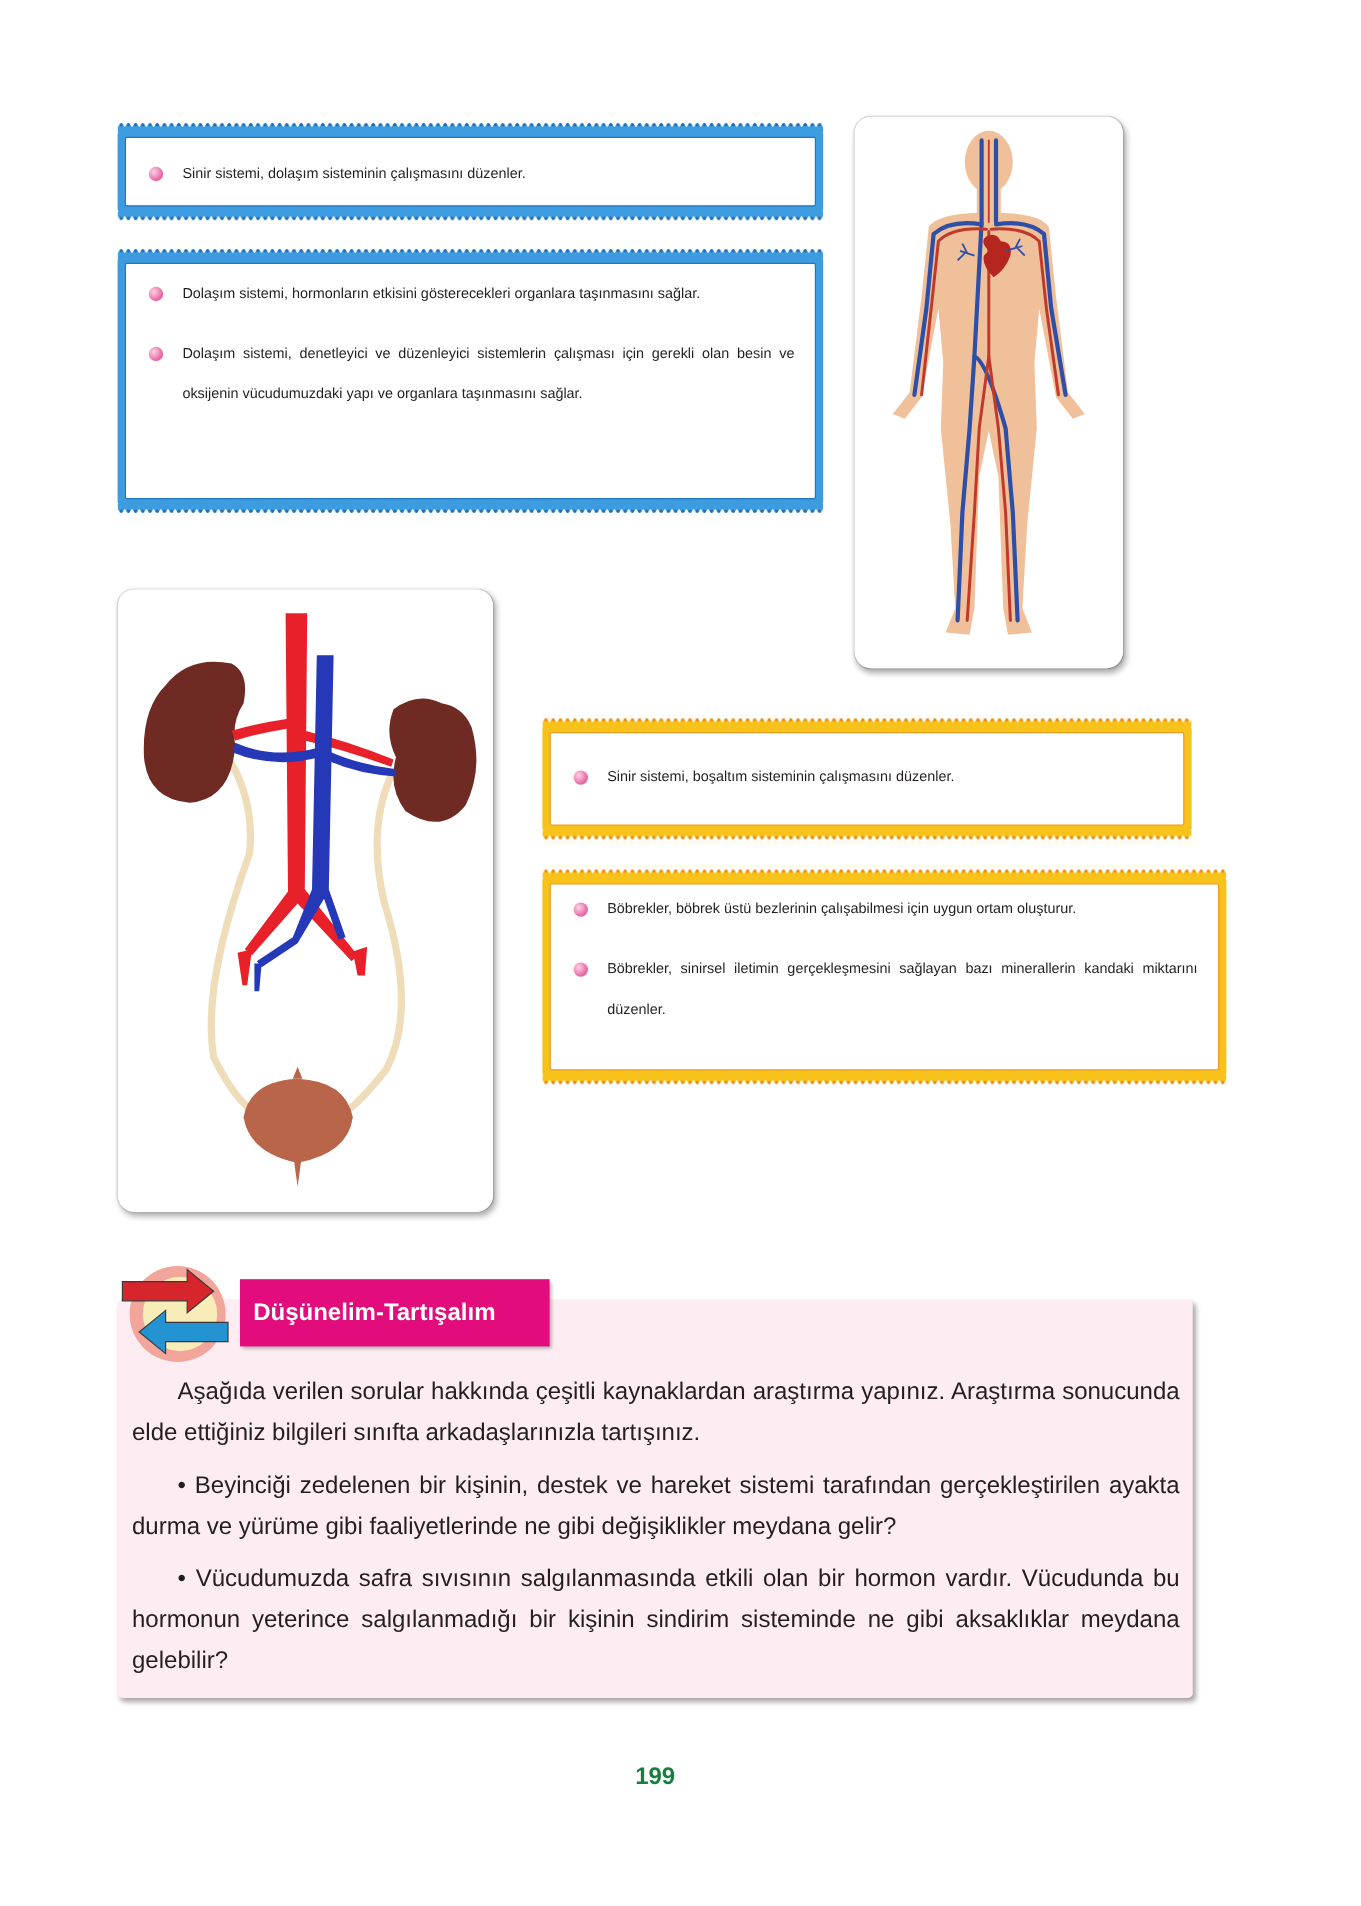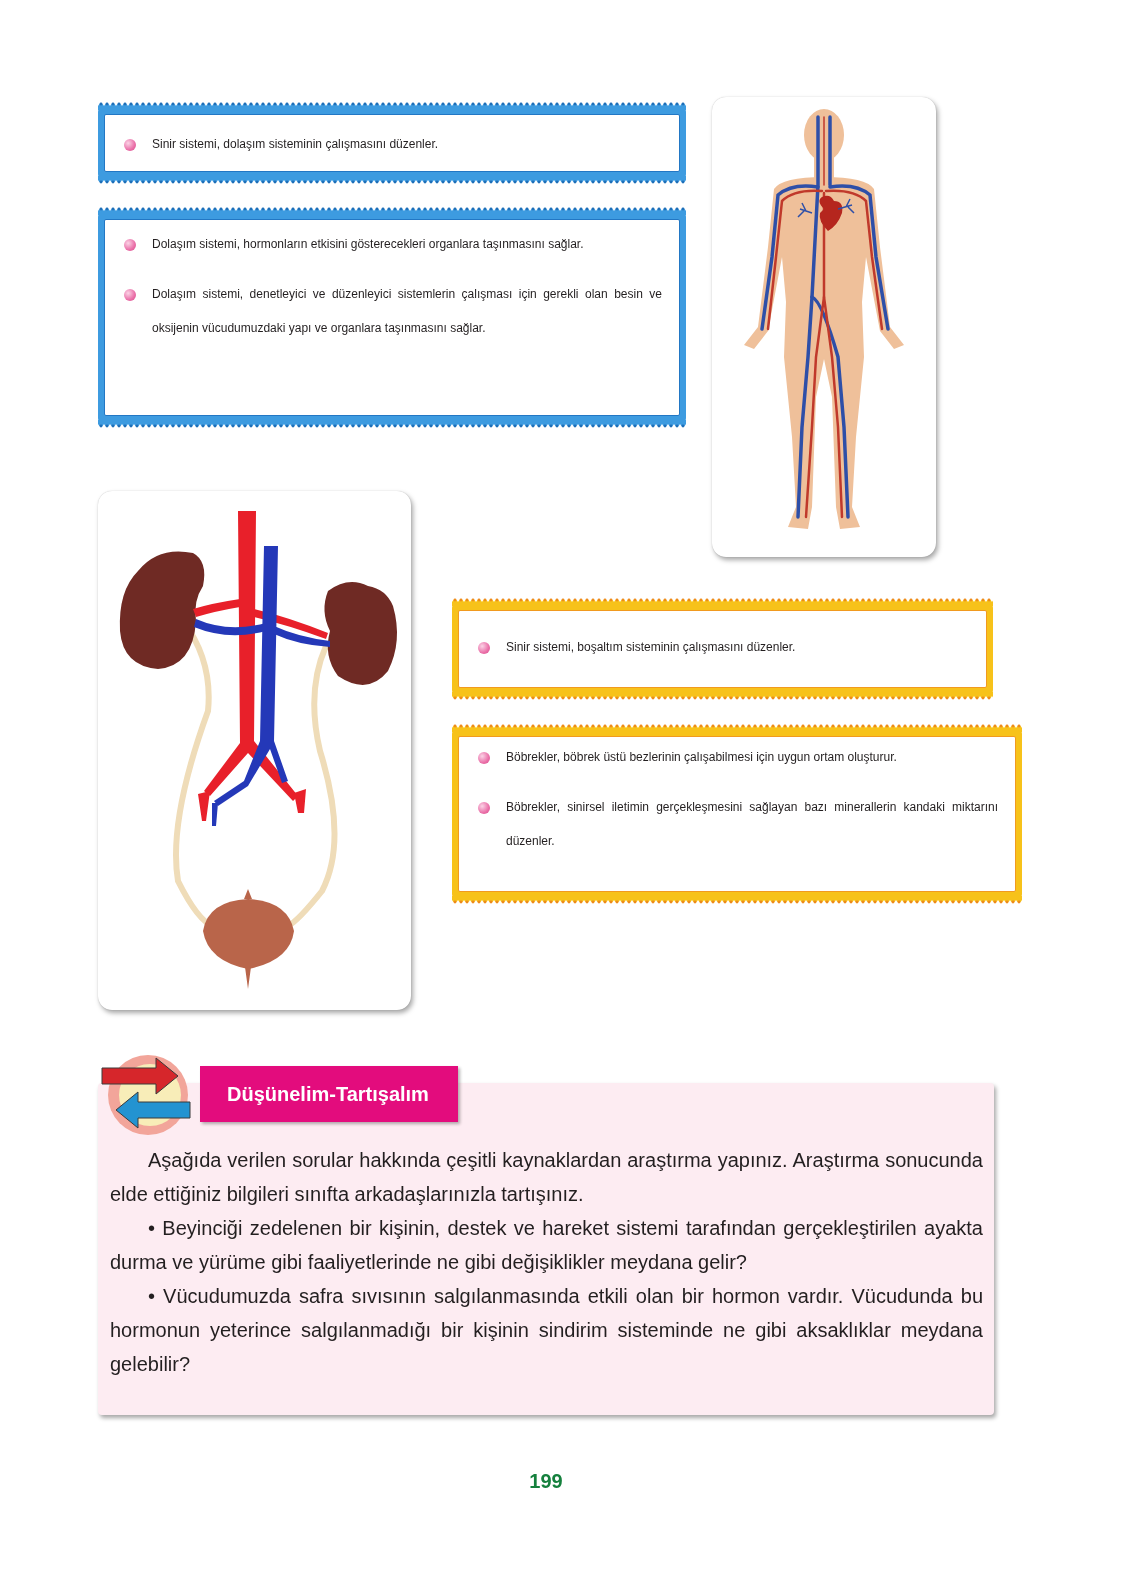--- a/index.html
+++ b/index.html
@@ -47,30 +47,30 @@
 
   
   .discuss {
     position: absolute; left: 98px; top: 1083px; width: 896px; height: 332px;
     background: #fdecf2; border-radius: 4px;
     box-shadow: 2px 3px 4px rgba(0,0,0,0.35);
   }
   .discuss-title {
     position: absolute; left: 200px; top: 1066px; width: 258px; height: 56px;
     background: #e30c7d; color: #fff; font-weight: bold; font-size: 20px;
-    line-height: 56px; padding-left: 27px;
+    line-height: 56px; padding-left: 11px;
     box-shadow: 2px 2px 3px rgba(0,0,0,0.3);
   }
   .discuss-icon { position: absolute; left: 98px; top: 1050px; width: 96px; height: 90px; }
   .discuss-text {
     position: absolute; left: 110px; top: 1143px; width: 873px;
     font-size: 20px; line-height: 34px; text-align: justify;
   }
   .discuss-text p { text-indent: 38px; }
-  .discuss-text p + p { }
+  .discuss-text p + p { margin-top: 10px; }
 
   .page-number { position: absolute; left: 0; width: 1092px; top: 1470px; text-align: center; font-size: 20px; font-weight: bold; color: #15803d; }
 </style>
 </head>
 <body>
 
 <svg width="0" height="0" style="position:absolute">
   <defs>
     <pattern id="waveBlueTop" width="12" height="10" patternUnits="userSpaceOnUse">
       <path d="M0 10 L0 6 Q3 0 6 6 Q9 0 12 6 L12 10 Z" fill="#3d9be0"></path>

